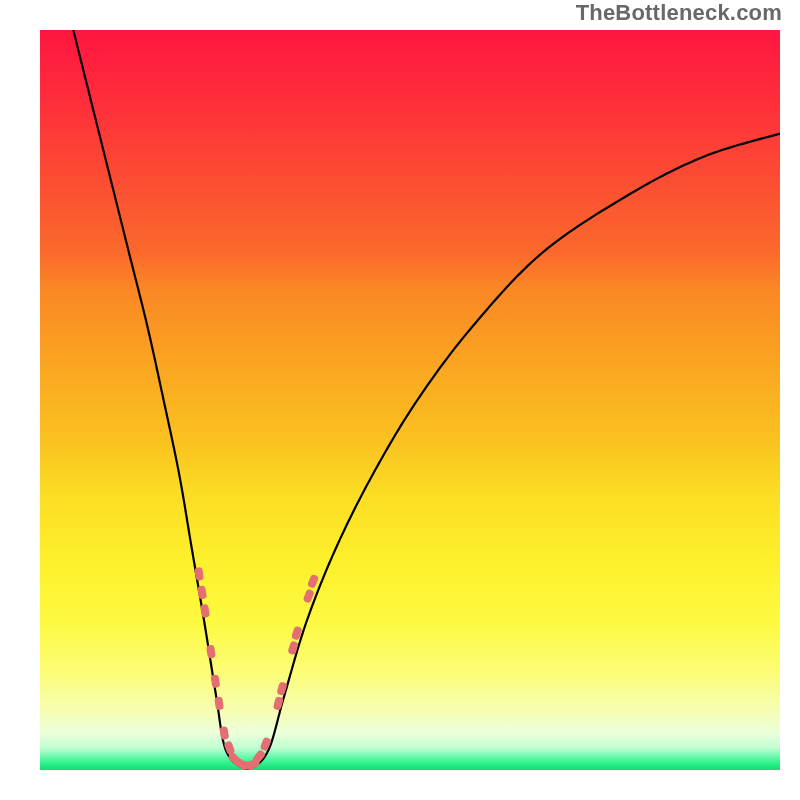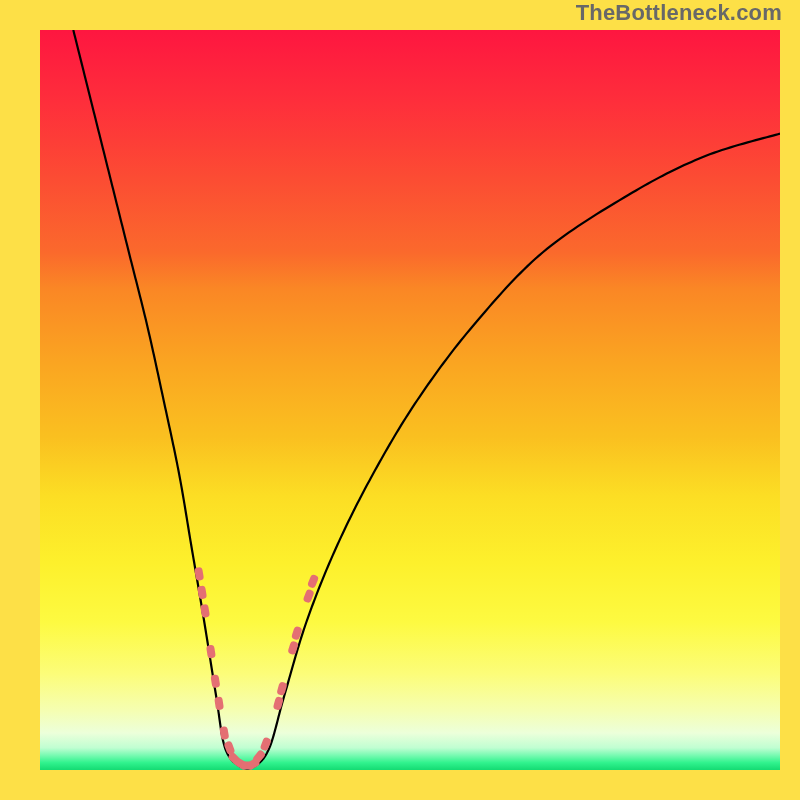--- a/index.html
+++ b/index.html
@@ -7,21 +7,21 @@
     padding: 0;
     width: 800px;
     height: 800px;
     background: #000000;
     overflow: hidden;
   }
   .outer {
     position: relative;
     width: 800px;
     height: 800px;
-    background: #fde047;
+    background: #ffffff;
   }
   .plot-area {
     position: absolute;
     left: 40px;
     top: 30px;
     width: 740px;
     height: 740px;
     
     background: linear-gradient(to bottom,
       #fe1640 0%,

